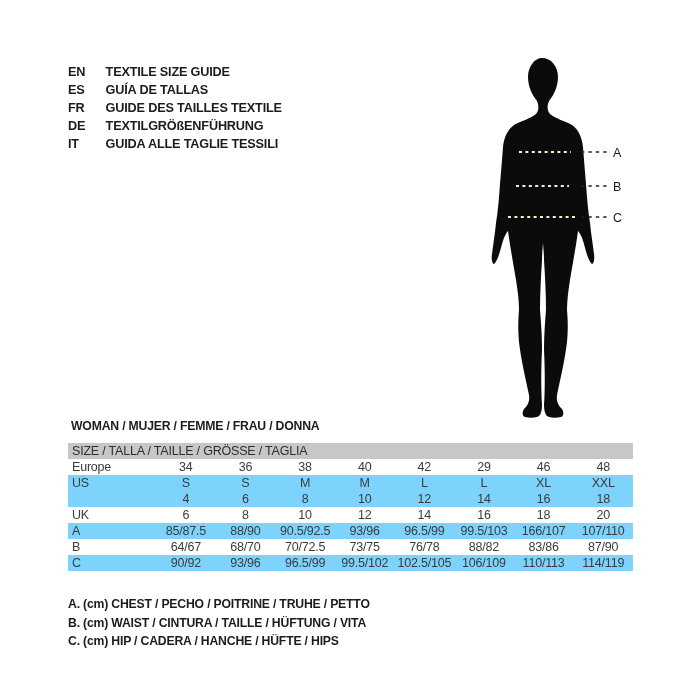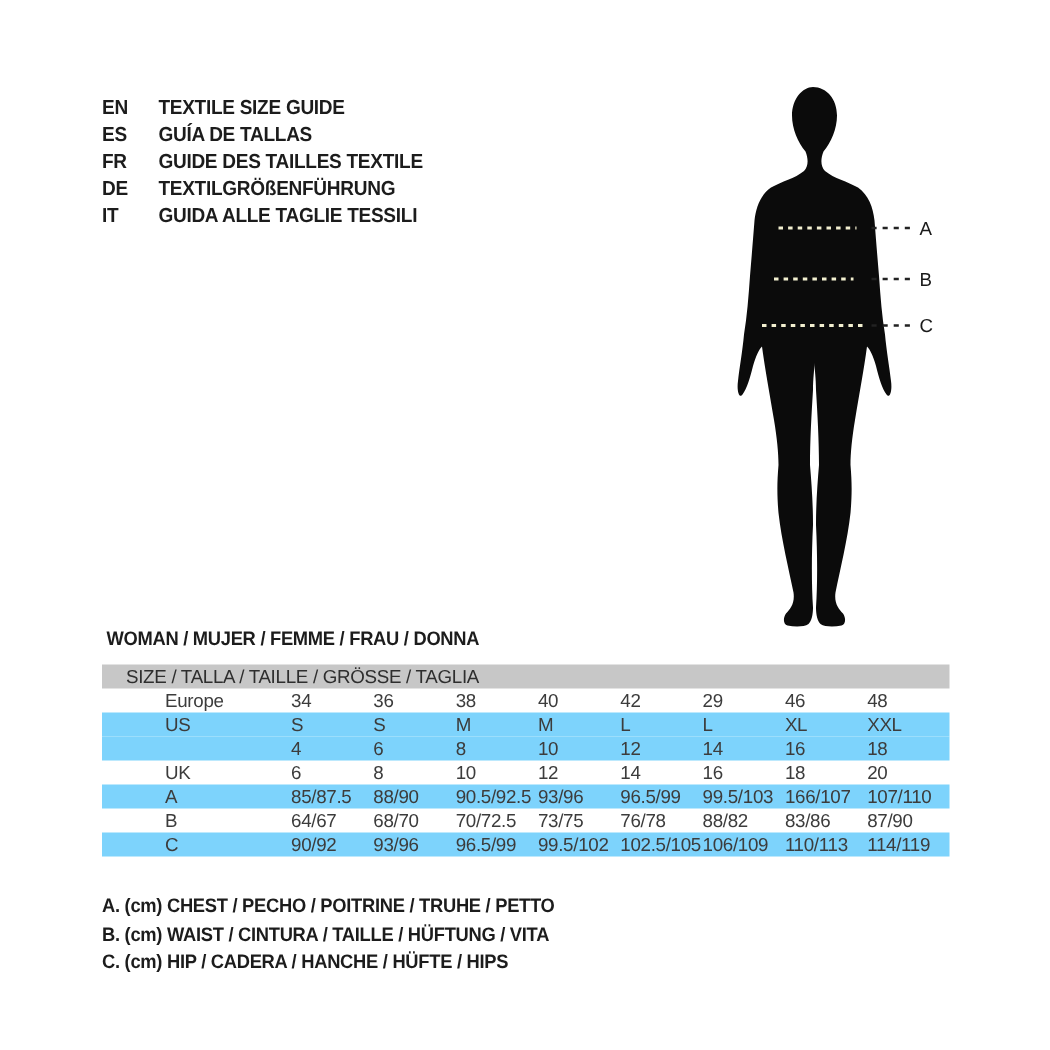--- a/index.html
+++ b/index.html
@@ -47,27 +47,27 @@
     position: absolute;
     left: 68px; top: 443px;
     width: 565px;
     font-size: 12.5px;
     letter-spacing: -0.2px;
   }
   .thead {
     height: 16px; line-height: 16px;
     background: #c7c7c7;
     color: #2e2e2e;
-    padding-left: 16px;
+    padding-left: 4px;
     white-space: nowrap;
   }
   .trow { display: flex; height: 16px; line-height: 16px; color: #3c3c3c; }
   .trow.shaded { background: #7dd3fc; }
-  .trow .lbl { width: 84px; flex: 0 0 84px; padding-left: 4px; margin-left: 38px; }
-  .trow .val { flex: 1 1 0; }
+  .trow .lbl { width: 84px; flex: 0 0 84px; padding-left: 4px; }
+  .trow .val { flex: 1 1 0; text-align: center; }
 
   
   .legend {
     position: absolute;
     left: 68px; top: 595px;
     font-size: 13px;
     font-weight: 700;
     line-height: 18.5px;
     letter-spacing: -0.2px;
     color: #1c1c1c;

